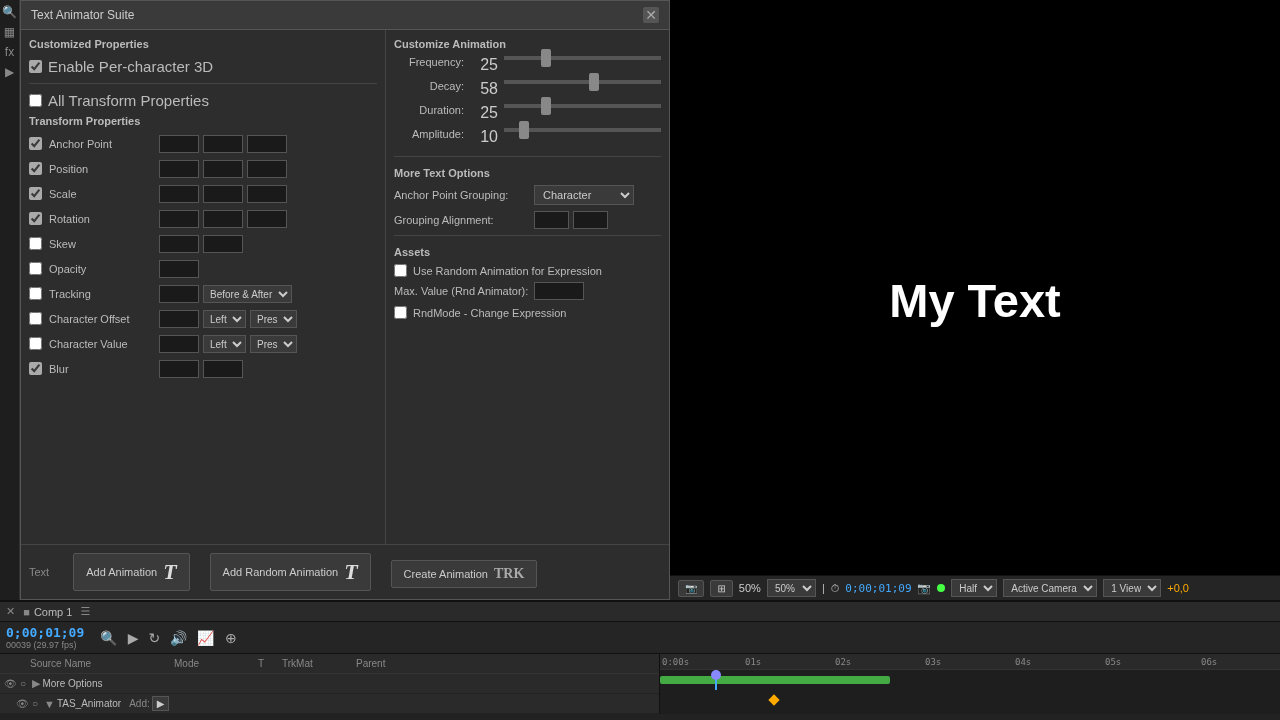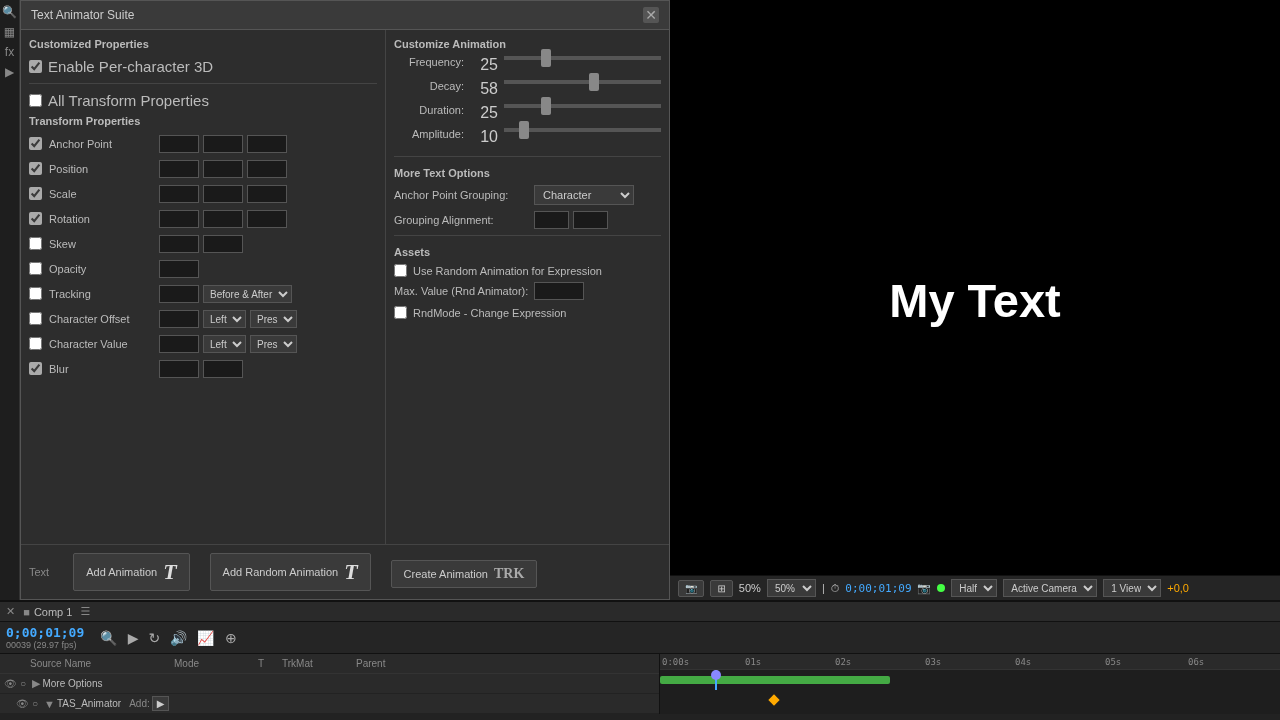--- a/index.html
+++ b/index.html
@@ -856,21 +856,21 @@
 
       <div class="tracks-right">
 
         <div class="timeline-ruler">
           <span class="ruler-tick" style="left:2px;">0:00s</span>
           <span class="ruler-tick" style="left:85px;">01s</span>
           <span class="ruler-tick" style="left:175px;">02s</span>
           <span class="ruler-tick" style="left:265px;">03s</span>
           <span class="ruler-tick" style="left:355px;">04s</span>
           <span class="ruler-tick" style="left:445px;">05s</span>
-          <span class="ruler-tick" style="left:528px;">06s</span>
+          <span class="ruler-tick" style="left:541px;">06s</span>
         </div>
 
         <div style="position:relative;height:20px;">
           <div class="timeline-bar" style="left:0;width:230px;top:6px;"></div>
 
           <div class="playhead" style="left:55px;">
             <div class="playhead-marker" style="background:#88f;width:10px;height:10px;border-radius:50%;"></div>
           </div>
         </div>
 

